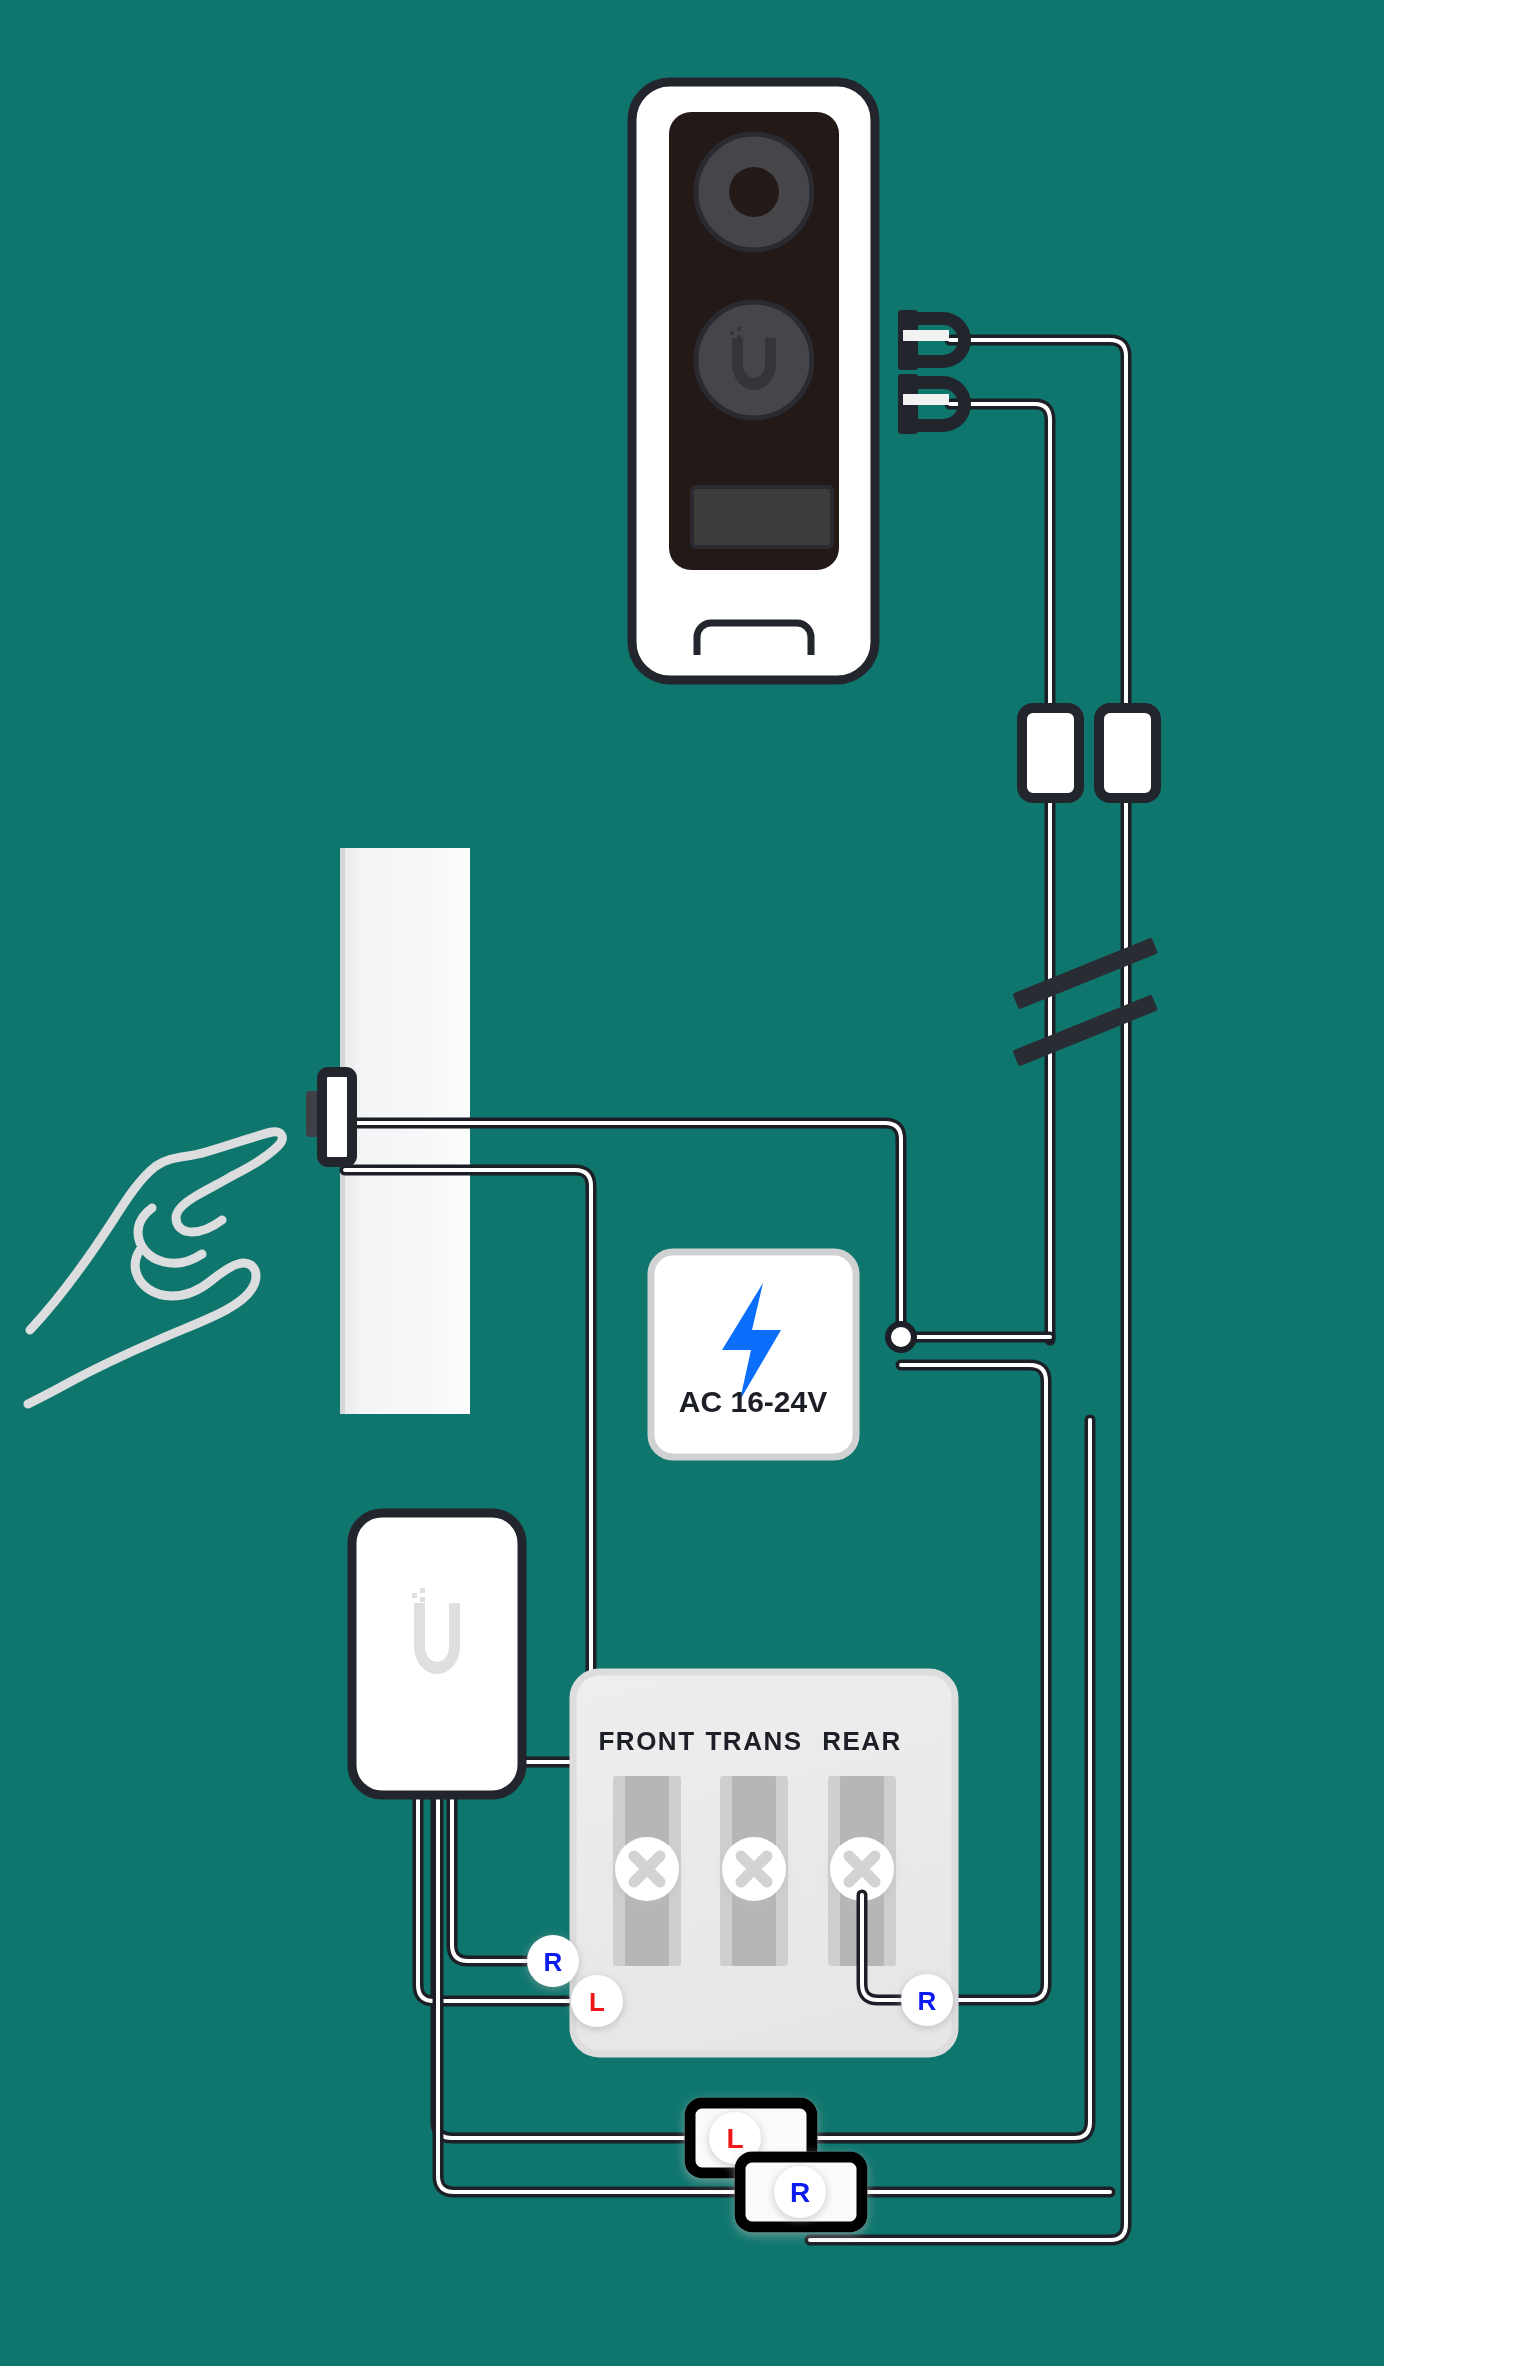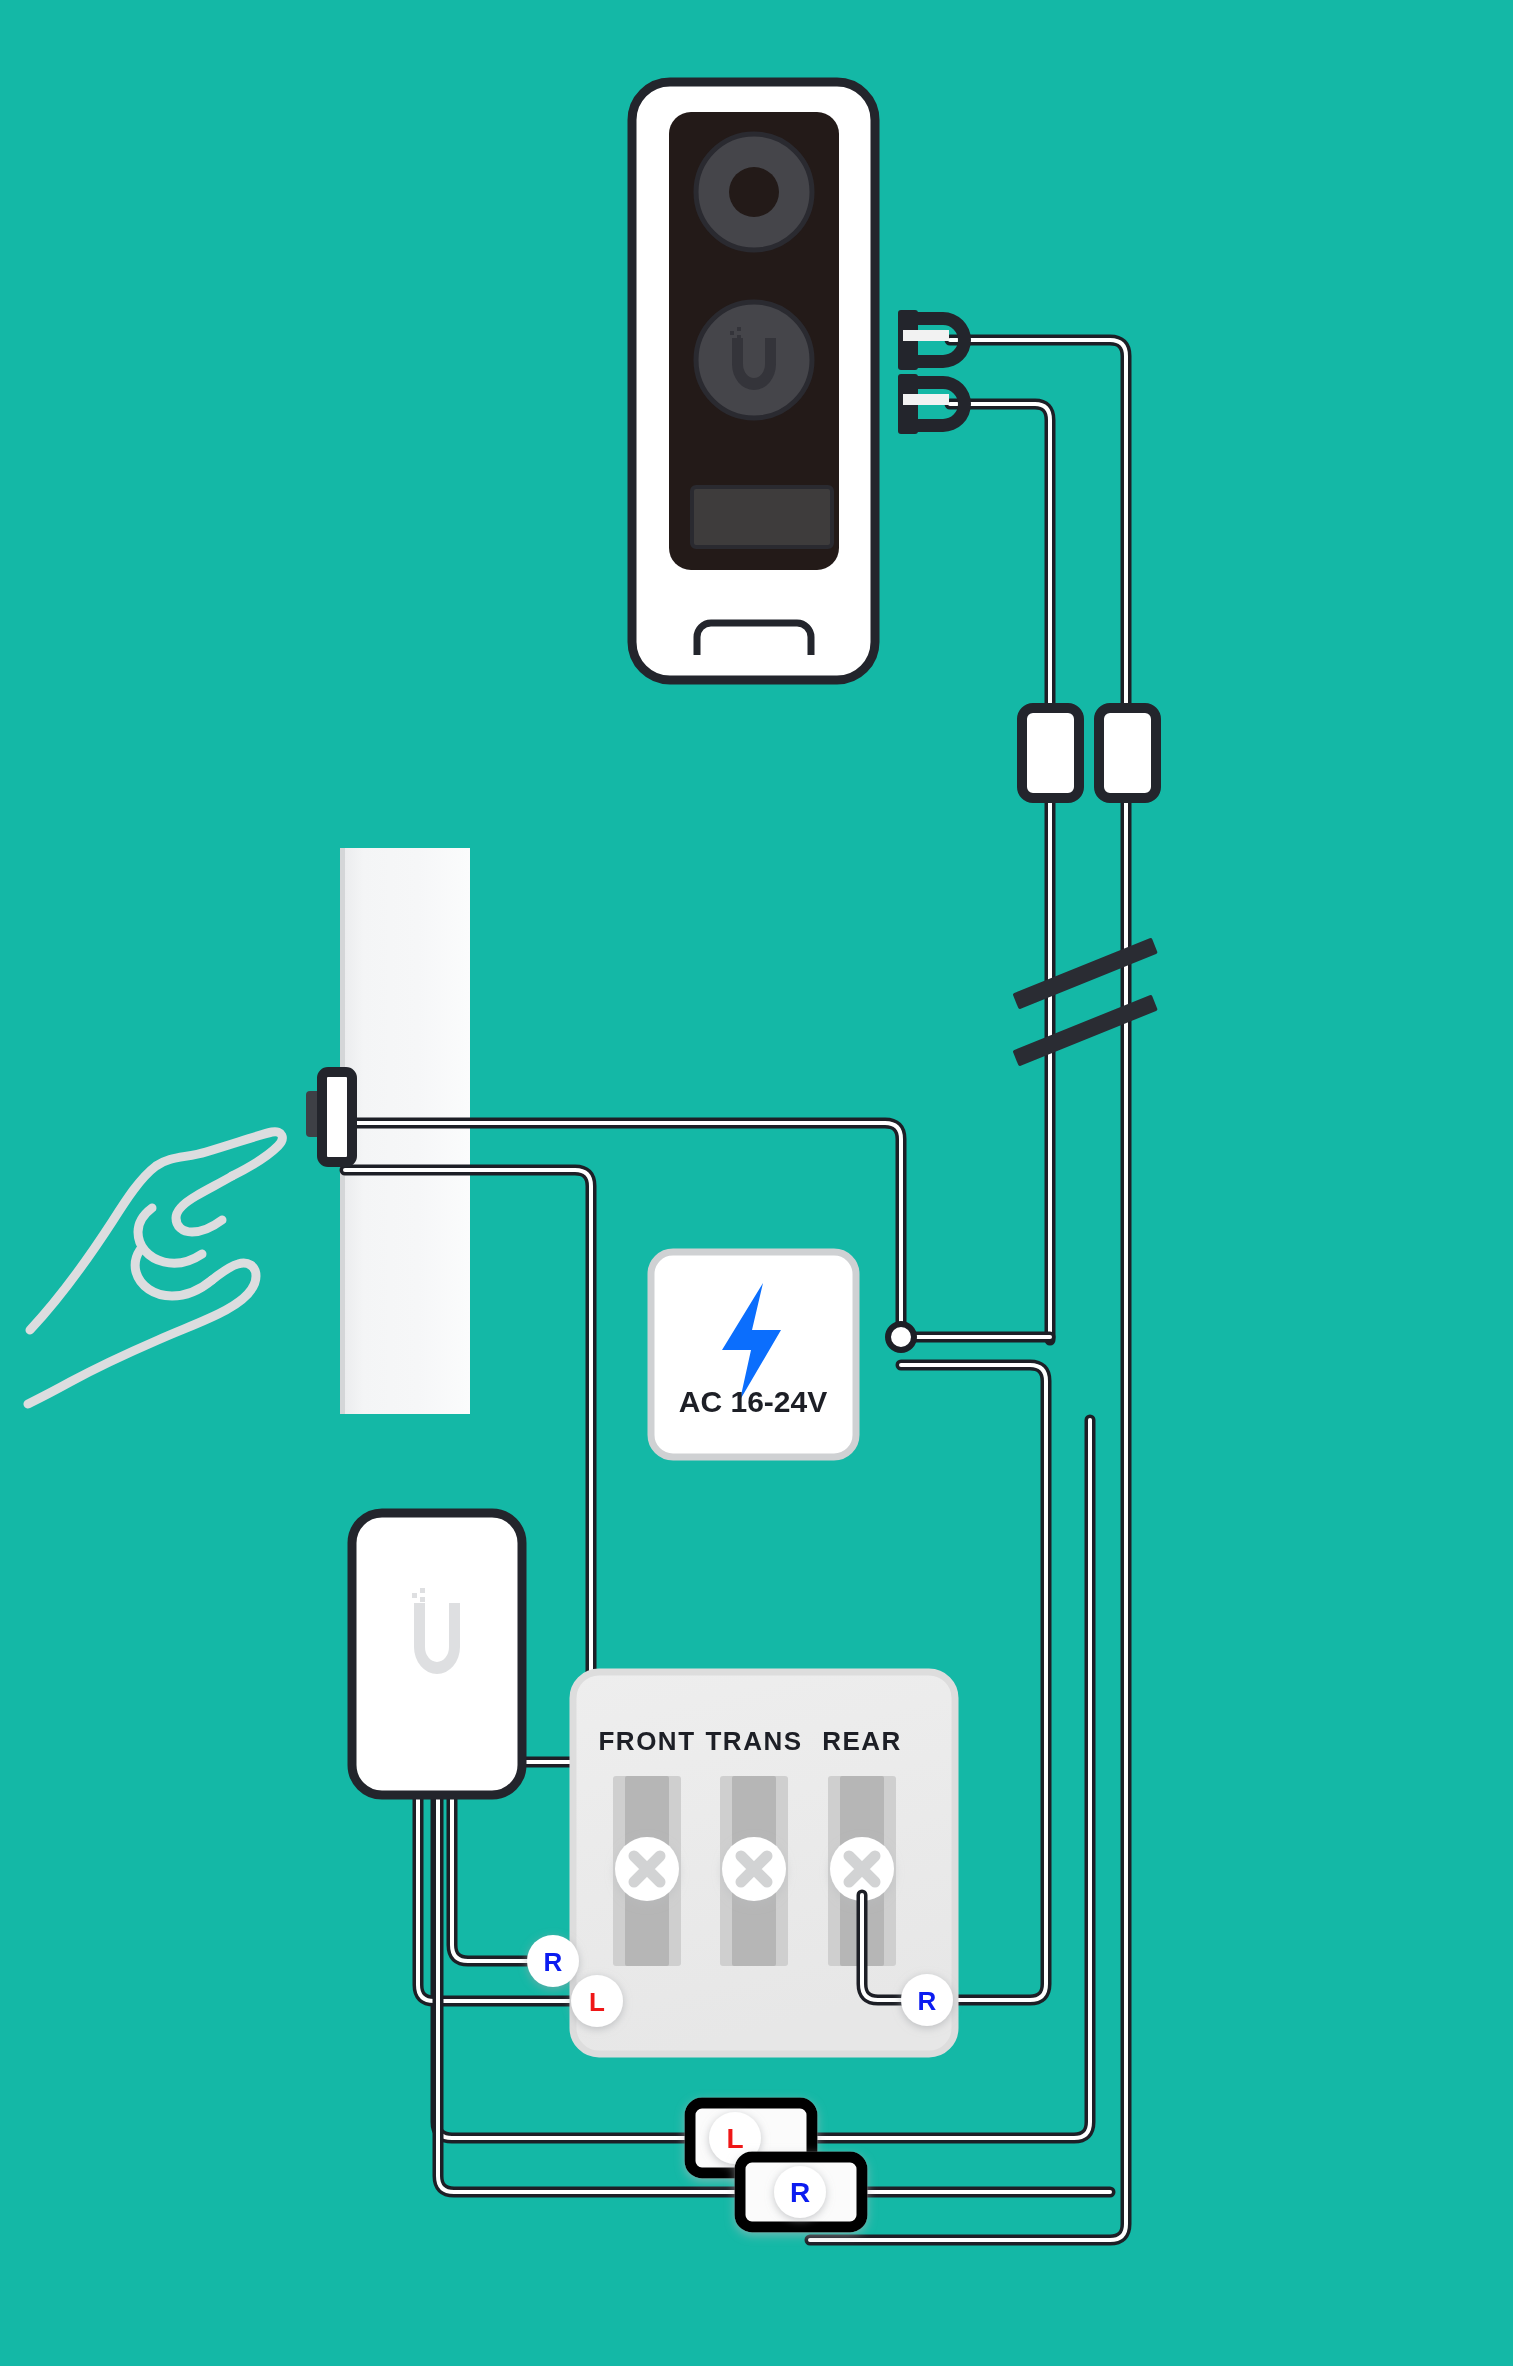--- a/index.html
+++ b/index.html
@@ -5,23 +5,23 @@
   html, body {
     margin: 0;
     padding: 0;
     background: #ffffff;
   }
   body {
     font-family: "Liberation Sans", sans-serif;
   }
   #stage {
     position: relative;
-    width: 1513px;
+    width: 1384px;
     height: 2366px;
-    background: #14b8a6;
+    background: #0f766e;
     overflow: hidden;
   }
   #diagram {
     position: absolute;
     left: 0;
     top: 0;
     width: 1513px;
     height: 2366px;
   }
   .wire-outer { fill: none; stroke: #1d1f26; stroke-linecap: round; stroke-linejoin: round; }

